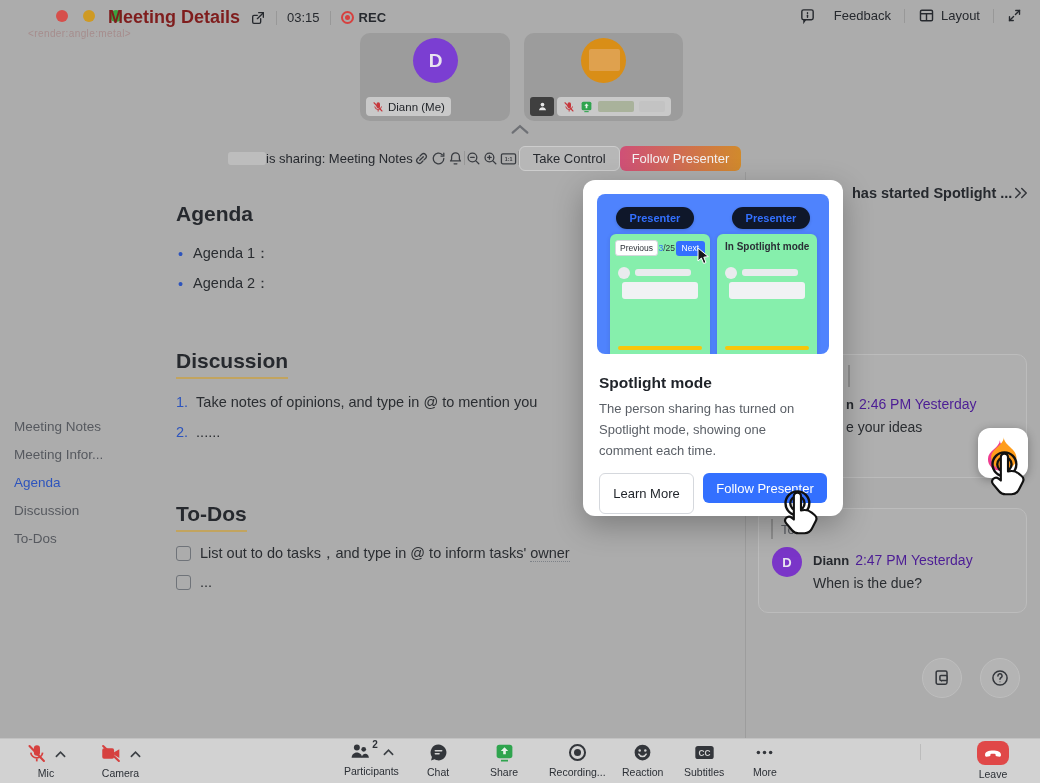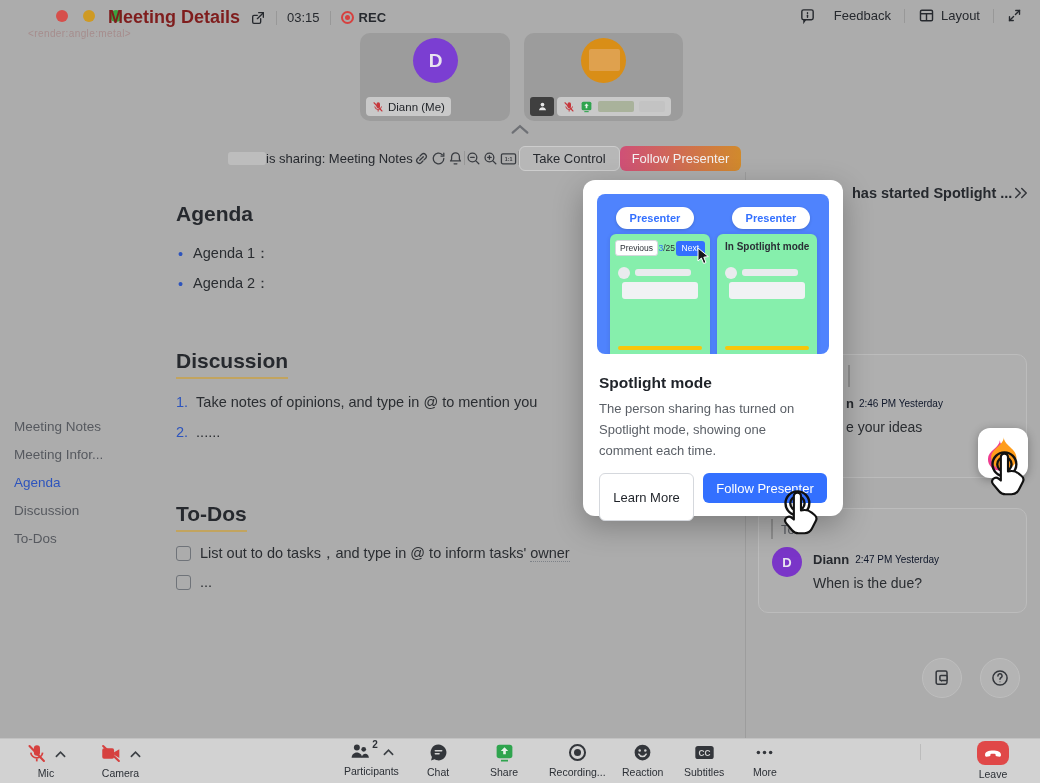--- a/index.html
+++ b/index.html
@@ -32,38 +32,38 @@
   .num{color:#2d54bd;margin-right:8px}
   .checkbox{width:15px;height:15px;border:1.6px solid #6f7379;border-radius:3px;background:transparent;flex:0 0 auto;margin-right:9px}
   .dotted-underline{border-bottom:1.5px dotted #7d8187}
   .outline-item{font-size:13.5px;color:#56595f;cursor:default}
   .outline-item.active{color:#2d54bd}
   
   .vdivider{width:1px;background:#9d9d9d}
   .panel-header{font-size:14.5px;font-weight:700;color:#26292e}
   .card{background:#afafaf;border:1px solid #bcbcbc;border-radius:10px}
   .quote-bar{width:2px;background:#8f8f8f}
-  .ts{font-size:10px;color:#0f172a}
+  .ts{font-size:14px;color:#4c1d95}
   .author{font-size:13px;font-weight:700;color:#26292e}
   .msg{font-size:14px;color:#2a2d31}
   .float-circle{width:40px;height:40px;border-radius:50%;background:#b4b4b4;border:1px solid #bebebe;display:flex;align-items:center;justify-content:center;color:#33363b}
   
   .modal{background:#fff;border-radius:12px;box-shadow:0 10px 30px rgba(0,0,0,.28);z-index:50}
   .illus{background:#4f83fd;border-radius:8px;overflow:hidden}
-  .pill{background:#ffffff;border-radius:11px;height:22px;display:flex;align-items:center;justify-content:center;font-size:11px;font-weight:700;color:#3370ff;box-shadow:0 1px 3px rgba(31,35,41,.2)}
+  .pill{background:#0f172a;border-radius:11px;height:22px;display:flex;align-items:center;justify-content:center;font-size:11px;font-weight:700;color:#3370ff;box-shadow:0 1px 3px rgba(31,35,41,.2)}
   .mini-card{background:#86efac;border-radius:6px 6px 0 0;box-shadow:0 1px 4px rgba(31,35,41,.15)}
   .mini-btn-outline{border:1px solid #d5d8dd;border-radius:3px;font-size:8.5px;color:#2b2f36;padding:2px 4px;background:#fff}
   .mini-btn-blue{background:#3370ff;border-radius:3px;font-size:8.5px;color:#fff;padding:2.5px 6px}
   .mini-label{font-size:10px;font-weight:700;color:#2b2f36}
   .ph{background:#e9ebee;border-radius:3px}
   .ph2{background:#f0f2f4;border-radius:3px}
   .ybar{background:#f8c60b;border-radius:2px;height:4px}
   .modal-title{font-size:15.5px;font-weight:700;color:#1f2329}
   .modal-desc{font-size:13px;line-height:21px;color:#5a5f66}
-  .btn-learnmore{height:48px;border:1px solid #d5d8dd;border-radius:6px;background:#fff;font-size:13px;color:#1f2329;display:flex;align-items:center;justify-content:center}
+  .btn-learnmore{height:41px;border:1px solid #d5d8dd;border-radius:6px;background:#fff;font-size:13px;color:#1f2329;display:flex;align-items:center;justify-content:center}
   .btn-followblue{height:30px;border-radius:6px;background:#3370ff;font-size:13px;font-weight:500;color:#fff;display:flex;align-items:center;justify-content:center}
   
   .flame-btn{width:50px;height:50px;background:#fff;border-radius:12px;box-shadow:0 2px 10px rgba(0,0,0,.3);display:flex;align-items:center;justify-content:center;z-index:60}
   .cursor{z-index:70;pointer-events:none}
   
   .toolbar{background:#d2d2d2;border-top:1px solid #c2c2c2}
   .tb-item{position:absolute;display:flex;flex-direction:column;align-items:center;gap:3px}
   .tb-label{font-size:10.5px;color:#2c3036;white-space:nowrap}
   .caret{color:#3c4045}
   .leave-pad{width:32px;height:24px;background:#e04848;border-radius:8px;display:flex;align-items:center;justify-content:center}

